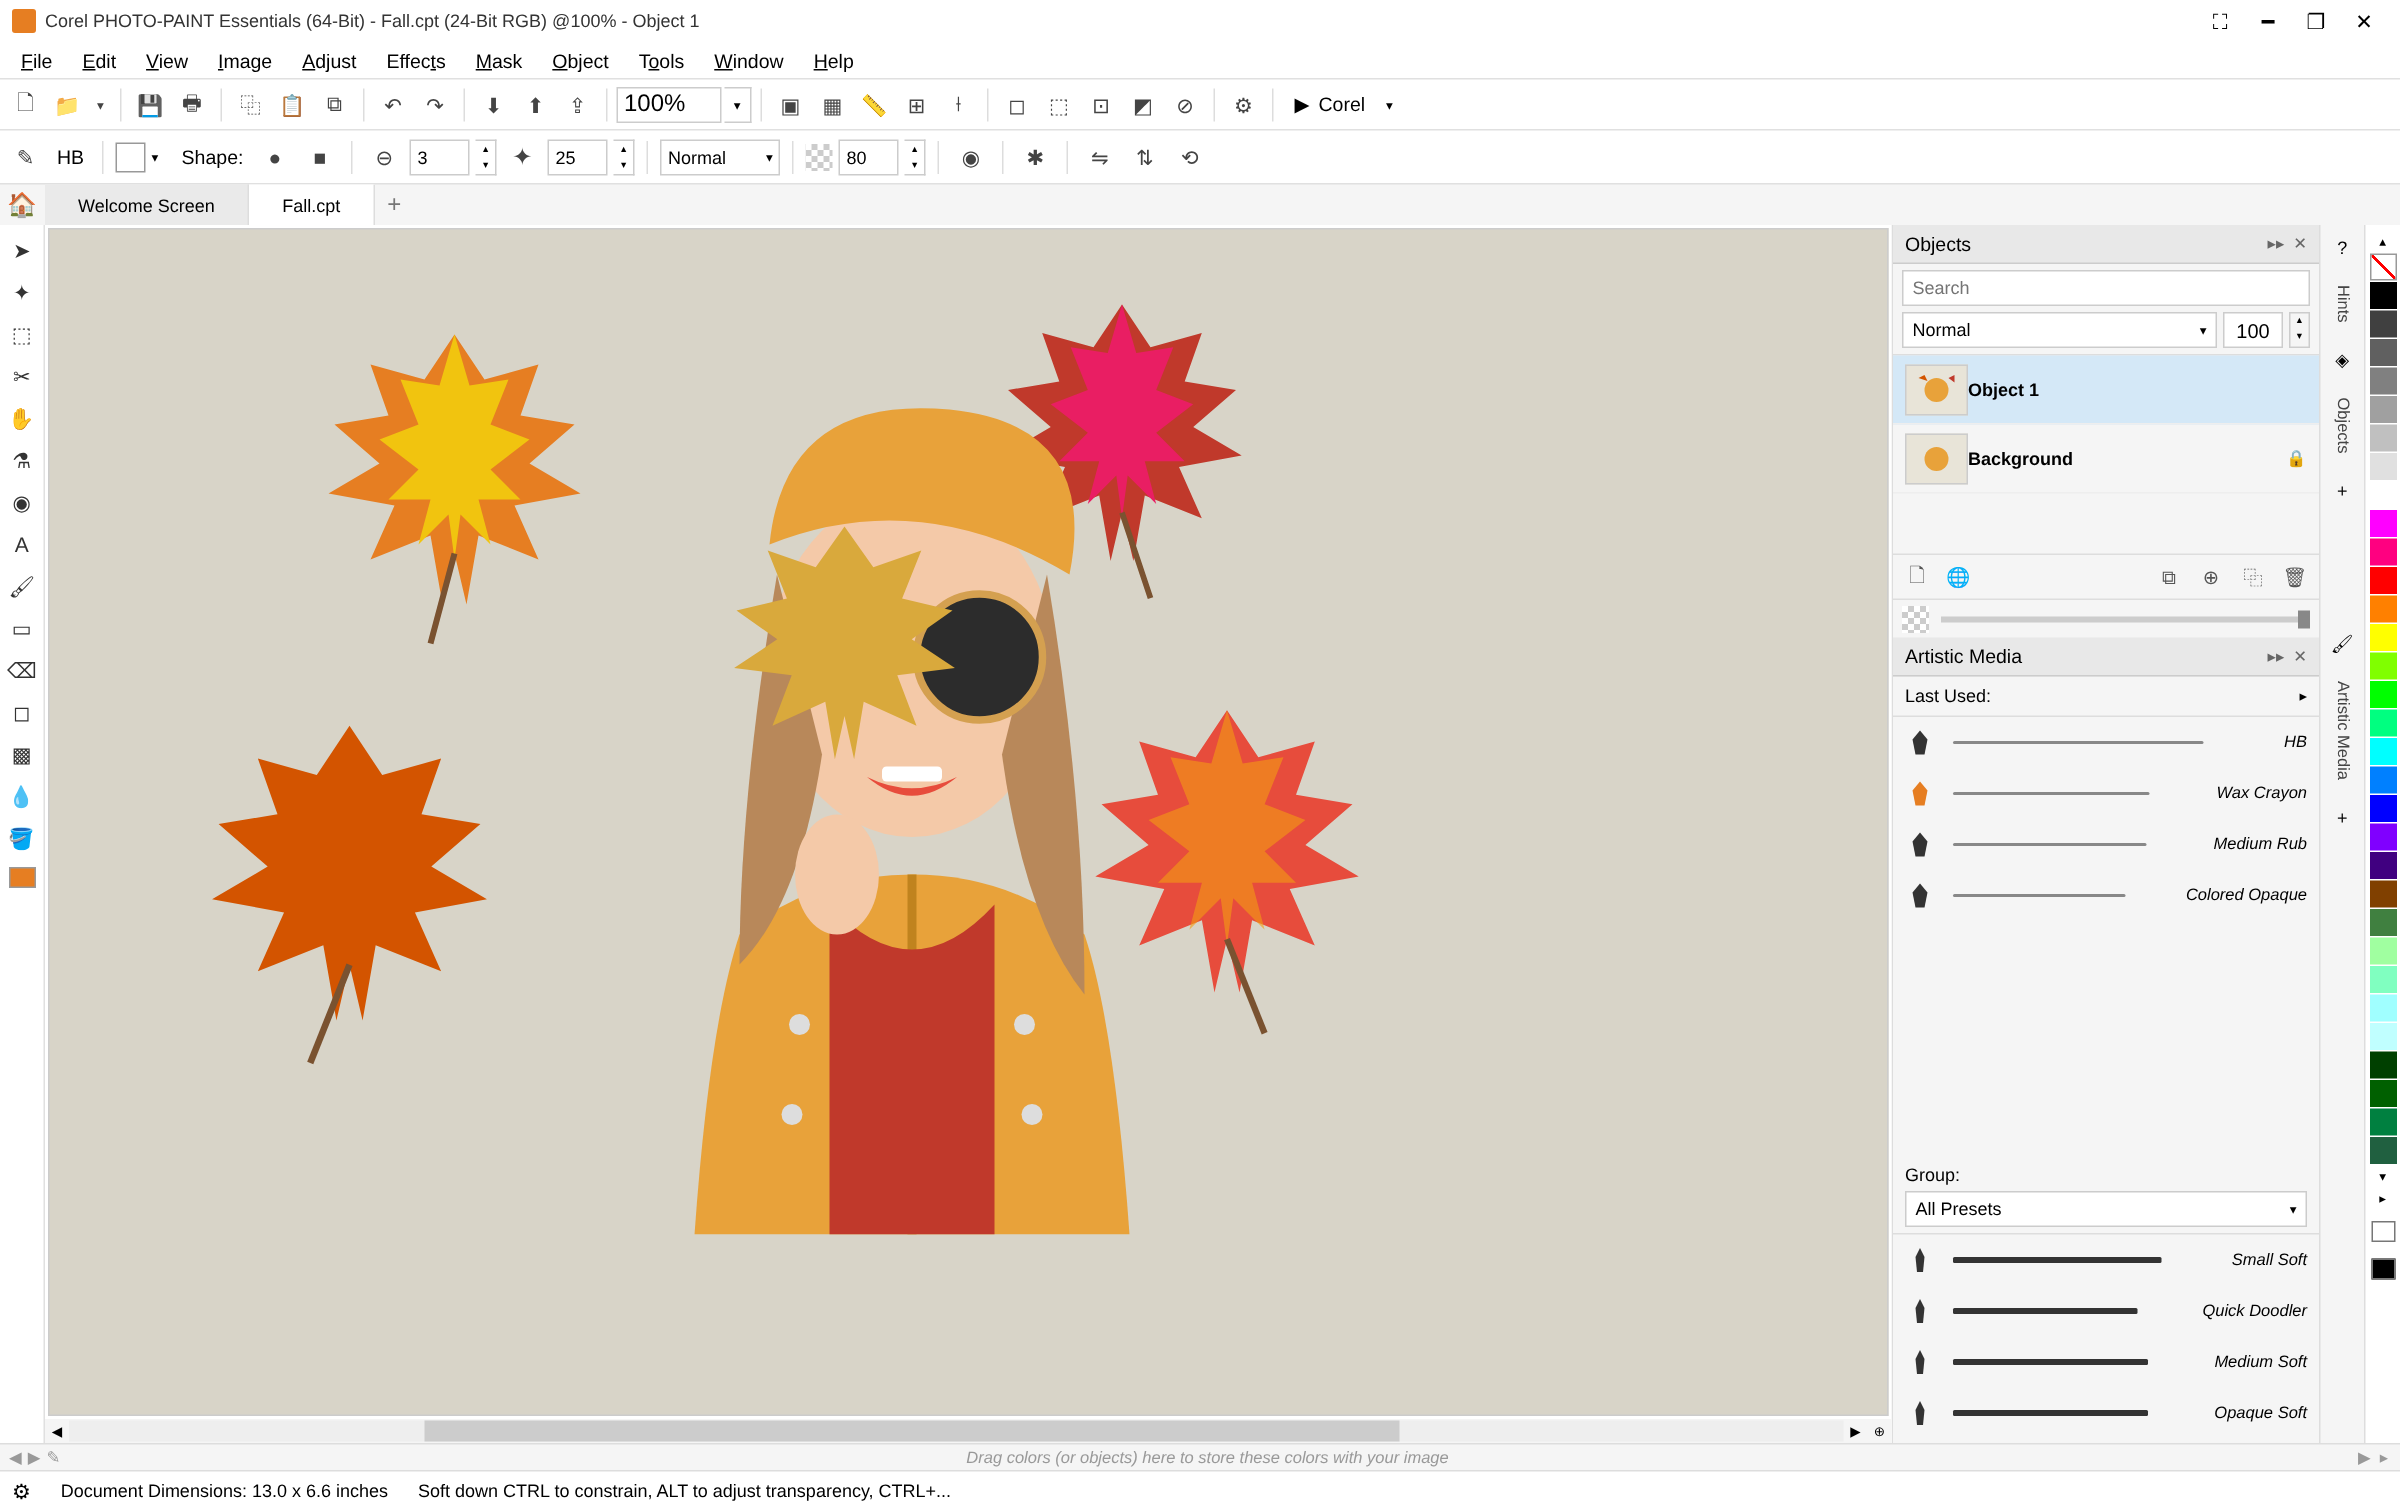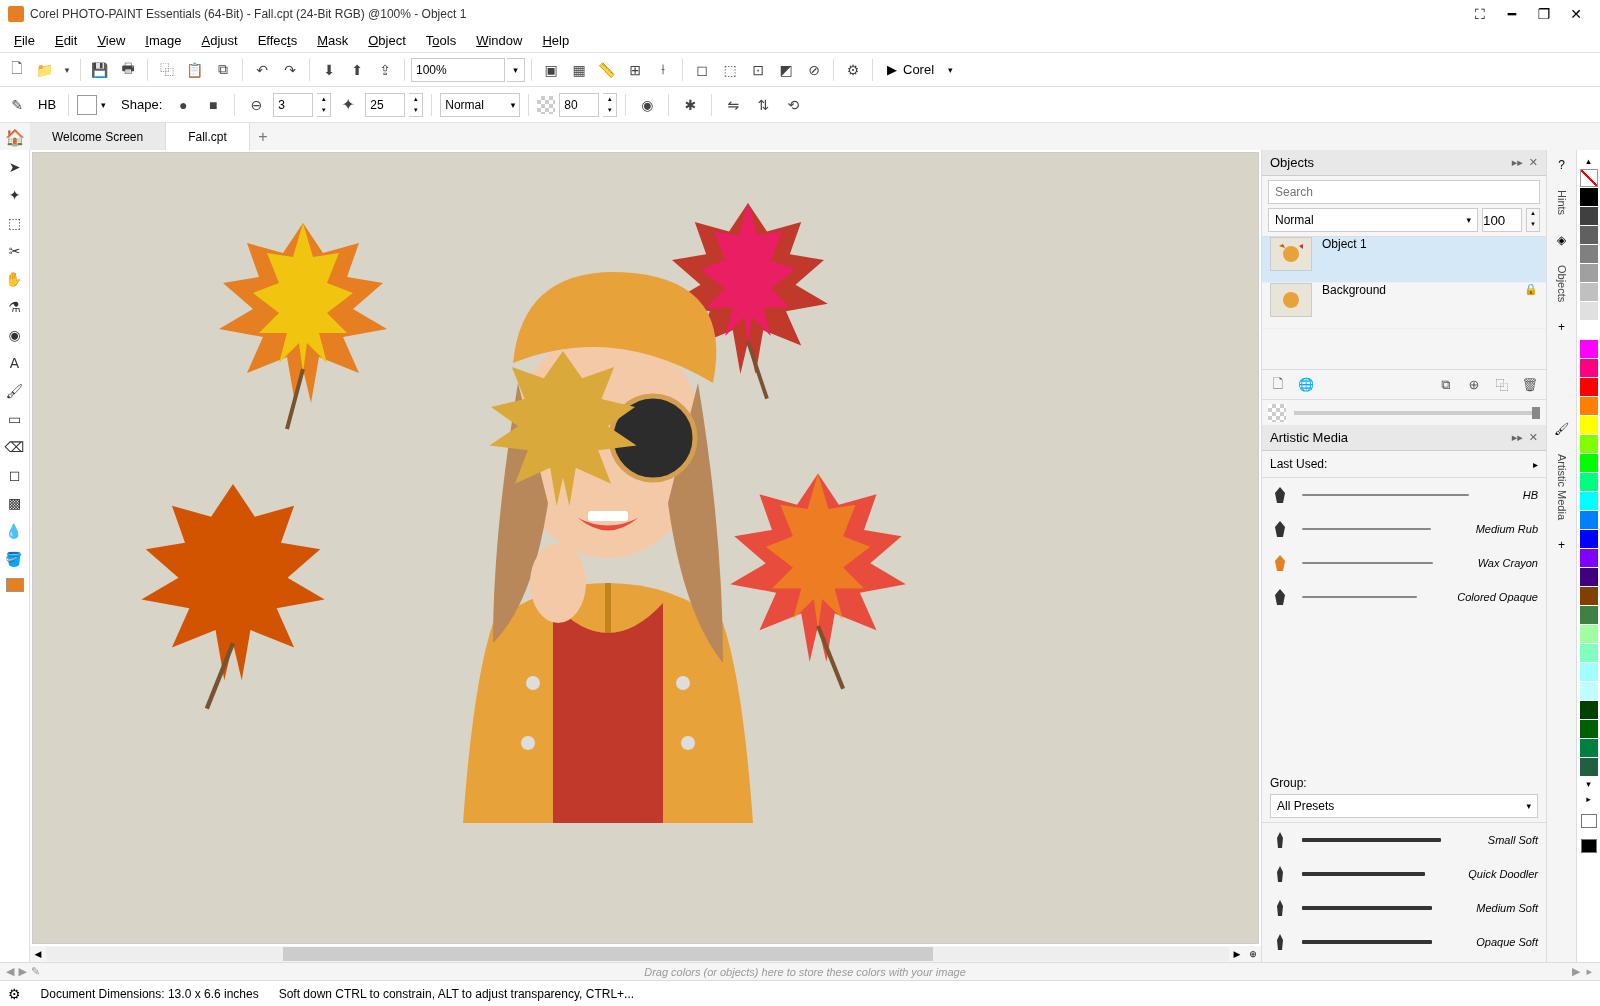--- a/index.html
+++ b/index.html
@@ -7,21 +7,21 @@
 .titlebar { height: 28px; display: flex; align-items: center; padding: 0 8px; background: #fff; font-size: 12px; }
 .titlebar .app-icon { width: 16px; height: 16px; background: #e67e22; border-radius: 2px; margin-right: 6px; }
 .titlebar .title-text { flex: 1; color: #333; }
 .titlebar .win-btn { width: 32px; height: 24px; display: flex; align-items: center; justify-content: center; font-size: 14px; cursor: pointer; }
 .menubar { height: 24px; display: flex; align-items: center; padding: 0 4px; font-size: 13px; background: #fff; }
 .menubar .menu-item { padding: 2px 10px; cursor: pointer; }
 .menubar .menu-item u { text-decoration: underline; }
 .toolbar { height: 34px; display: flex; align-items: center; padding: 0 4px; background: #fff; border-top: 1px solid #e0e0e0; gap: 2px; }
 .toolbar .tb-btn, .toolbar2 .tb-btn { width: 26px; height: 26px; display: flex; align-items: center; justify-content: center; cursor: pointer; font-size: 14px; color: #444; }
 .toolbar .tb-sep, .toolbar2 .tb-sep { width: 1px; height: 22px; background: #ddd; margin: 0 4px; }
-.toolbar .zoom-input { width: 94px; height: 24px; border: 1px solid #ccc; font-size: 12px; padding: 0 4px; }
+.toolbar .zoom-input { width: 70px; height: 24px; border: 1px solid #ccc; font-size: 16px; padding: 0 4px; }
 .toolbar .zoom-dd { width: 18px; height: 24px; border: 1px solid #ccc; border-left: none; display:flex; align-items:center; justify-content:center; font-size:9px; }
 .toolbar .launch-btn { display: flex; align-items: center; gap: 6px; padding: 0 8px; height: 26px; cursor: pointer; font-size: 13px; }
 .toolbar2 { height: 36px; display: flex; align-items: center; padding: 0 4px; background: #fff; border-top: 1px solid #e0e0e0; gap: 4px; }
 .toolbar2 .lbl { font-size: 13px; margin: 0 4px; }
 .toolbar2 .swatch { width: 20px; height: 20px; border: 1px solid #999; }
 .toolbar2 .num-input { width: 40px; height: 24px; border: 1px solid #ccc; font-size: 12px; padding: 0 4px; }
 .toolbar2 .spin { width: 14px; height: 24px; border: 1px solid #ccc; border-left: none; display: flex; flex-direction: column; font-size: 7px; }
 .toolbar2 .spin div { flex: 1; display: flex; align-items: center; justify-content: center; cursor: pointer; }
 .toolbar2 .dd { width: 80px; height: 24px; border: 1px solid #ccc; font-size: 12px; padding: 0 4px; display: flex; align-items: center; justify-content: space-between; }
 .doc-tabs { height: 28px; display: flex; align-items: stretch; background: #f5f5f5; border-top: 1px solid #e0e0e0; padding-left: 30px; position: relative; }
@@ -43,23 +43,23 @@
 .h-scroll .arrow { width: 16px; height: 16px; display: flex; align-items: center; justify-content: center; font-size: 9px; cursor: pointer; }
 .h-scroll .track { flex: 1; height: 14px; background: #eee; position: relative; }
 .h-scroll .thumb { position: absolute; left: 20%; width: 55%; height: 100%; background: #ccc; }
 .right-panels { width: 285px; background: #f5f5f5; border-left: 1px solid #ddd; display: flex; flex-direction: column; font-size: 12px; }
 .panel-header { height: 26px; display: flex; align-items: center; justify-content: space-between; padding: 0 8px; background: #e8e8e8; border-bottom: 1px solid #ccc; font-size: 13px; }
 .panel-header .hdr-icons { display: flex; gap: 6px; font-size: 11px; color: #666; }
 .obj-search { margin: 4px 6px; }
 .obj-search input { width: 100%; height: 24px; border: 1px solid #ccc; padding: 0 6px; font-size: 12px; }
 .obj-blend { display: flex; gap: 4px; margin: 0 6px 4px; }
 .obj-blend .blend-dd { flex: 1; height: 24px; border: 1px solid #ccc; background: #fff; display: flex; align-items: center; justify-content: space-between; padding: 0 6px; }
-.obj-blend .opacity { width: 40px; height: 24px; border: 1px solid #ccc; text-align: left; }
+.obj-blend .opacity { width: 40px; height: 24px; border: 1px solid #ccc; text-align: center; }
 .layer-list { border-top: 1px solid #ddd; }
-.layer { display: flex; height: 46px; padding: 0 8px; gap: 10px; border-bottom: 1px solid #eee; cursor: pointer; }
+.layer { display: flex; align-items: center; height: 46px; padding: 0 8px; gap: 0; border-bottom: 1px solid #eee; cursor: pointer; font-weight: bold; }
 .layer.selected { background: #d4e8f7; }
 .layer .thumb { width: 42px; height: 34px; background: #e8e4d8; border: 1px solid #ccc; display: flex; align-items: center; justify-content: center; }
 .layer .lock-icon { margin-left: auto; font-size: 11px; color: #888; }
 .obj-toolbar { height: 30px; display: flex; align-items: center; padding: 0 6px; gap: 8px; border-top: 1px solid #ddd; }
 .obj-toolbar .spacer { flex: 1; }
 .obj-toolbar .ob-btn { width: 20px; height: 20px; display: flex; align-items: center; justify-content: center; cursor: pointer; font-size: 13px; color: #555; }
 .obj-slider-row { height: 26px; display: flex; align-items: center; padding: 0 6px; gap: 8px; border-top: 1px solid #ddd; }
 .obj-slider-row .checker { width: 18px; height: 18px; background: repeating-conic-gradient(#ccc 0 25%, #fff 0 50%) 0 0/8px 8px; }
 .obj-slider-row .slider { flex: 1; height: 4px; background: #ccc; position: relative; }
 .obj-slider-row .slider .sl-thumb { position: absolute; right: 0; top: -4px; width: 8px; height: 12px; background: #888; }
@@ -388,38 +388,38 @@
             </svg>
           </div>
           <div class="b-stroke">
             <div class="line"></div>
           </div>
           <div class="b-name">HB</div>
         </div>
         <div class="brush-row">
           <div class="b-icon">
             <svg width="18" height="20" viewBox="0 0 18 20">
+              <path d="M9 2 L14 8 L12 18 L6 18 L4 8 Z" fill="#e67e22"></path>
+            </svg>
+          </div>
+          <div class="b-stroke">
+            <div class="line"></div>
+          </div>
+          <div class="b-name">Wax Crayon</div>
+        </div>
+        <div class="brush-row">
+          <div class="b-icon">
+            <svg width="18" height="20" viewBox="0 0 18 20">
               <path d="M9 2 L14 8 L12 18 L6 18 L4 8 Z" fill="#333"></path>
             </svg>
           </div>
           <div class="b-stroke">
             <div class="line"></div>
           </div>
           <div class="b-name">Medium Rub</div>
-        </div>
-        <div class="brush-row">
-          <div class="b-icon">
-            <svg width="18" height="20" viewBox="0 0 18 20">
-              <path d="M9 2 L14 8 L12 18 L6 18 L4 8 Z" fill="#e67e22"></path>
-            </svg>
-          </div>
-          <div class="b-stroke">
-            <div class="line"></div>
-          </div>
-          <div class="b-name">Wax Crayon</div>
         </div>
         <div class="brush-row">
           <div class="b-icon">
             <svg width="18" height="20" viewBox="0 0 18 20">
               <path d="M9 2 L14 8 L12 18 L6 18 L4 8 Z" fill="#333"></path>
             </svg>
           </div>
           <div class="b-stroke">
             <div class="line"></div>
           </div>

